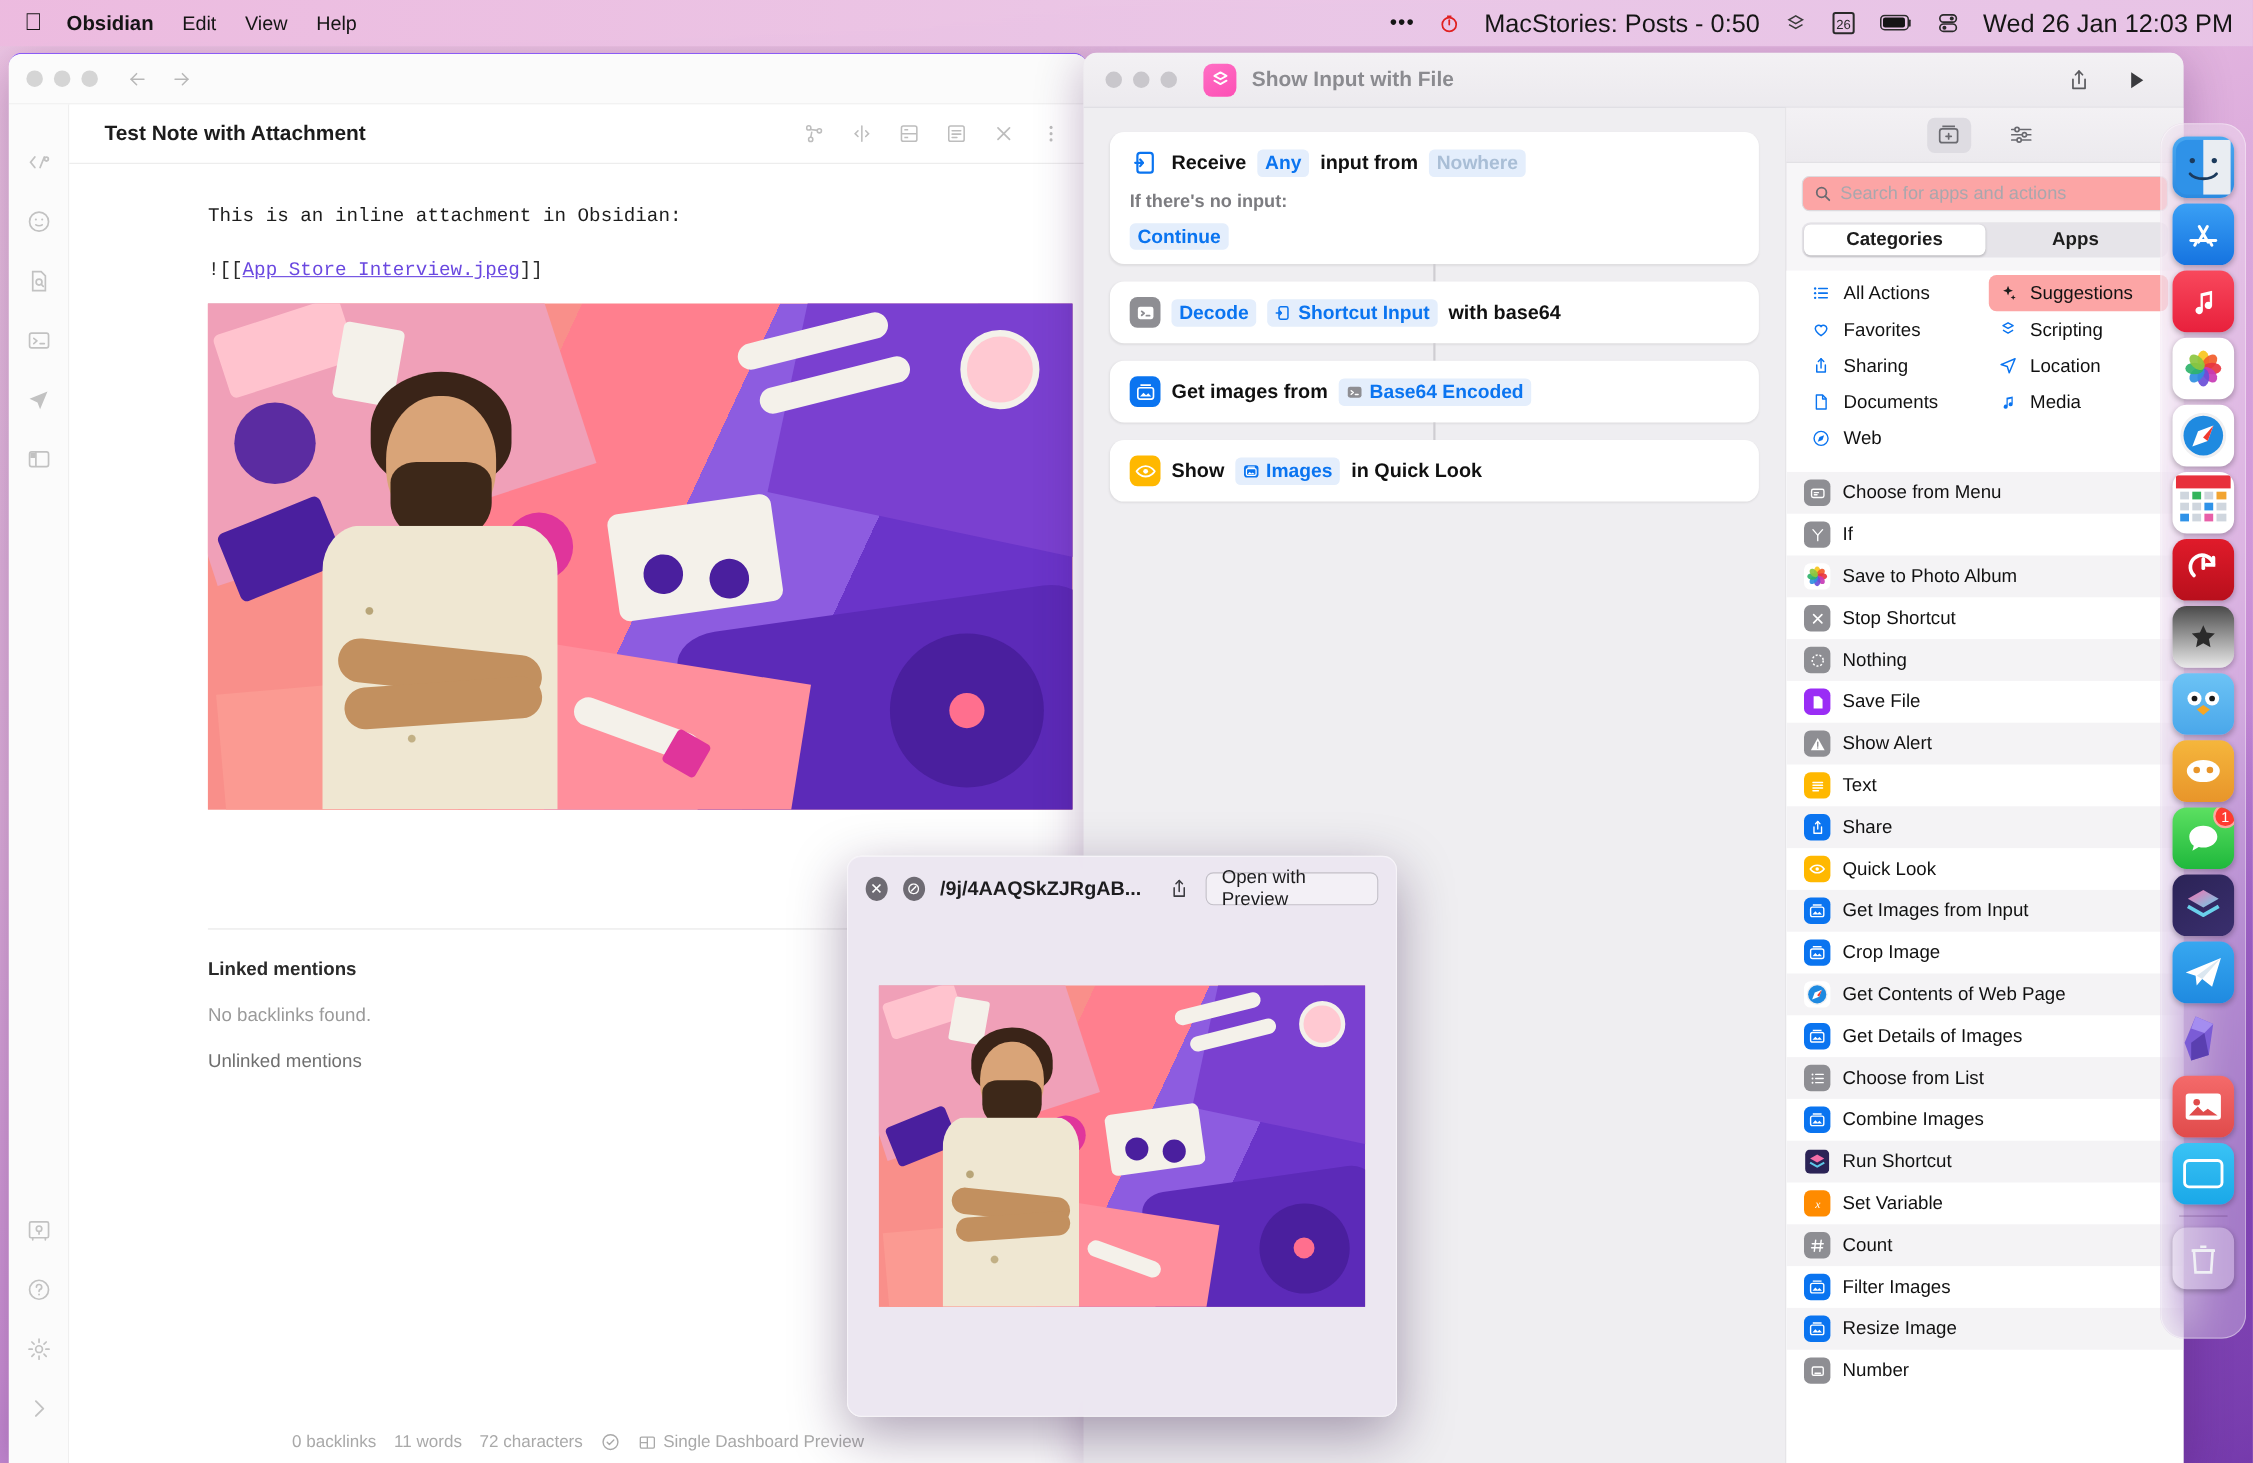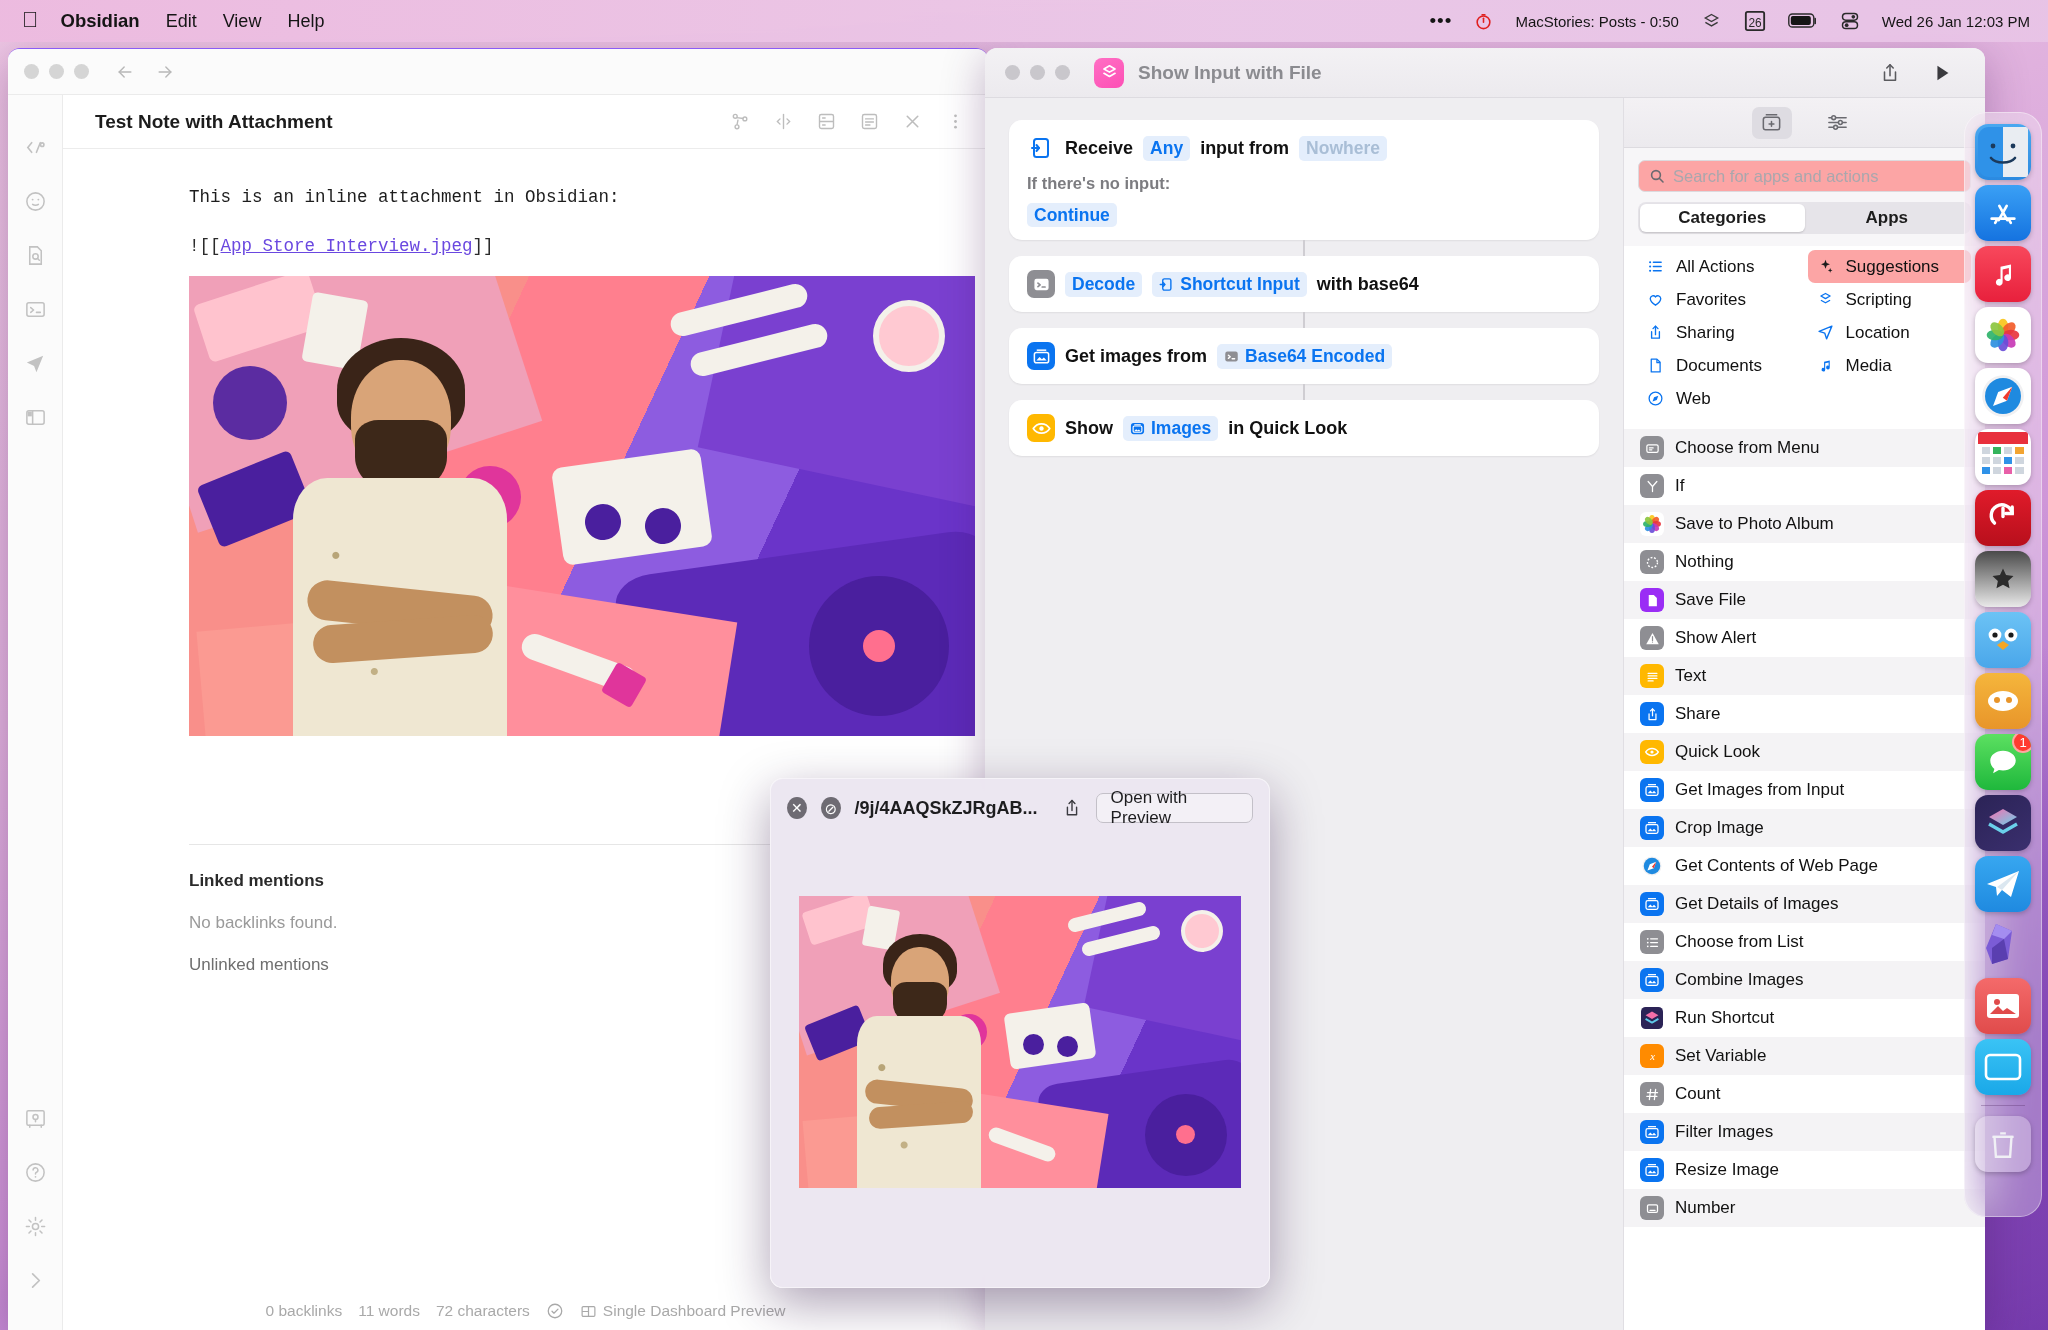--- a/index.html
+++ b/index.html
@@ -27,21 +27,21 @@
     display:flex; align-items:center;
     padding:0 18px 0 22px;
     font-size:18px; color:#151515;
     z-index:100;
   }
   #menubar .apple { font-size:22px; line-height:1; margin-right:22px; margin-top:-3px;}
   #menubar .mitem { margin-right:26px; font-size:18px; }
   #menubar .mitem.bold { font-weight:bold; font-size:18.5px; }
   #menubar .spacer { flex:1; }
   #menubar .right { display:flex; align-items:center; gap:22px; }
-  #menubar .right .status-text { font-size:15px; }
+  #menubar .right .status-text { font-size:23px; }
   .mb-icon { display:inline-flex; align-items:flex-start; }
 
   
   #obsidian {
     position:absolute; left:8px; top:48px; width:980px; height:1282px;
     background:#ffffff;
     border-radius:12px 12px 0 0;
     box-shadow: 0 10px 44px rgba(60,10,80,0.33);
     overflow:hidden;
     border-top: 1px solid #8b5cf6;
@@ -774,20 +774,28 @@
                 <ellipse cx="12" cy="7.2" rx="3.2" ry="5" fill="#6a4ed8" opacity="0.92" transform="rotate(180 12 12)"></ellipse>
                 <ellipse cx="12" cy="7.2" rx="3.2" ry="5" fill="#2f8fe0" opacity="0.92" transform="rotate(225 12 12)"></ellipse>
                 <ellipse cx="12" cy="7.2" rx="3.2" ry="5" fill="#2fb36a" opacity="0.92" transform="rotate(270 12 12)"></ellipse>
                 <ellipse cx="12" cy="7.2" rx="3.2" ry="5" fill="#8cc63f" opacity="0.92" transform="rotate(315 12 12)"></ellipse>
               </svg>
             </span>
             <span>Save to Photo Album</span>
           </div>
           <div class="sg">
             <span class="gi" style="background: rgb(142, 142, 147);">
+              <svg width="15" height="15" viewBox="0 0 24 24" fill="none" stroke="#fff" stroke-width="2.4" stroke-linecap="round">
+                <path d="M6 6l12 12M18 6L6 18"></path>
+              </svg>
+            </span>
+            <span>Stop Shortcut</span>
+          </div>
+          <div class="sg">
+            <span class="gi" style="background: rgb(142, 142, 147);">
               <svg width="15" height="15" viewBox="0 0 24 24" fill="none" stroke="#fff" stroke-width="2.2" stroke-dasharray="3 2.6">
                 <circle cx="12" cy="12" r="8"></circle>
               </svg>
             </span>
             <span>Nothing</span>
           </div>
           <div class="sg">
             <span class="gi" style="background: rgb(154, 45, 245);">
               <svg width="15" height="15" viewBox="0 0 24 24" fill="#fff">
                 <path d="M6 3h8l5 5v13H6z"></path>

